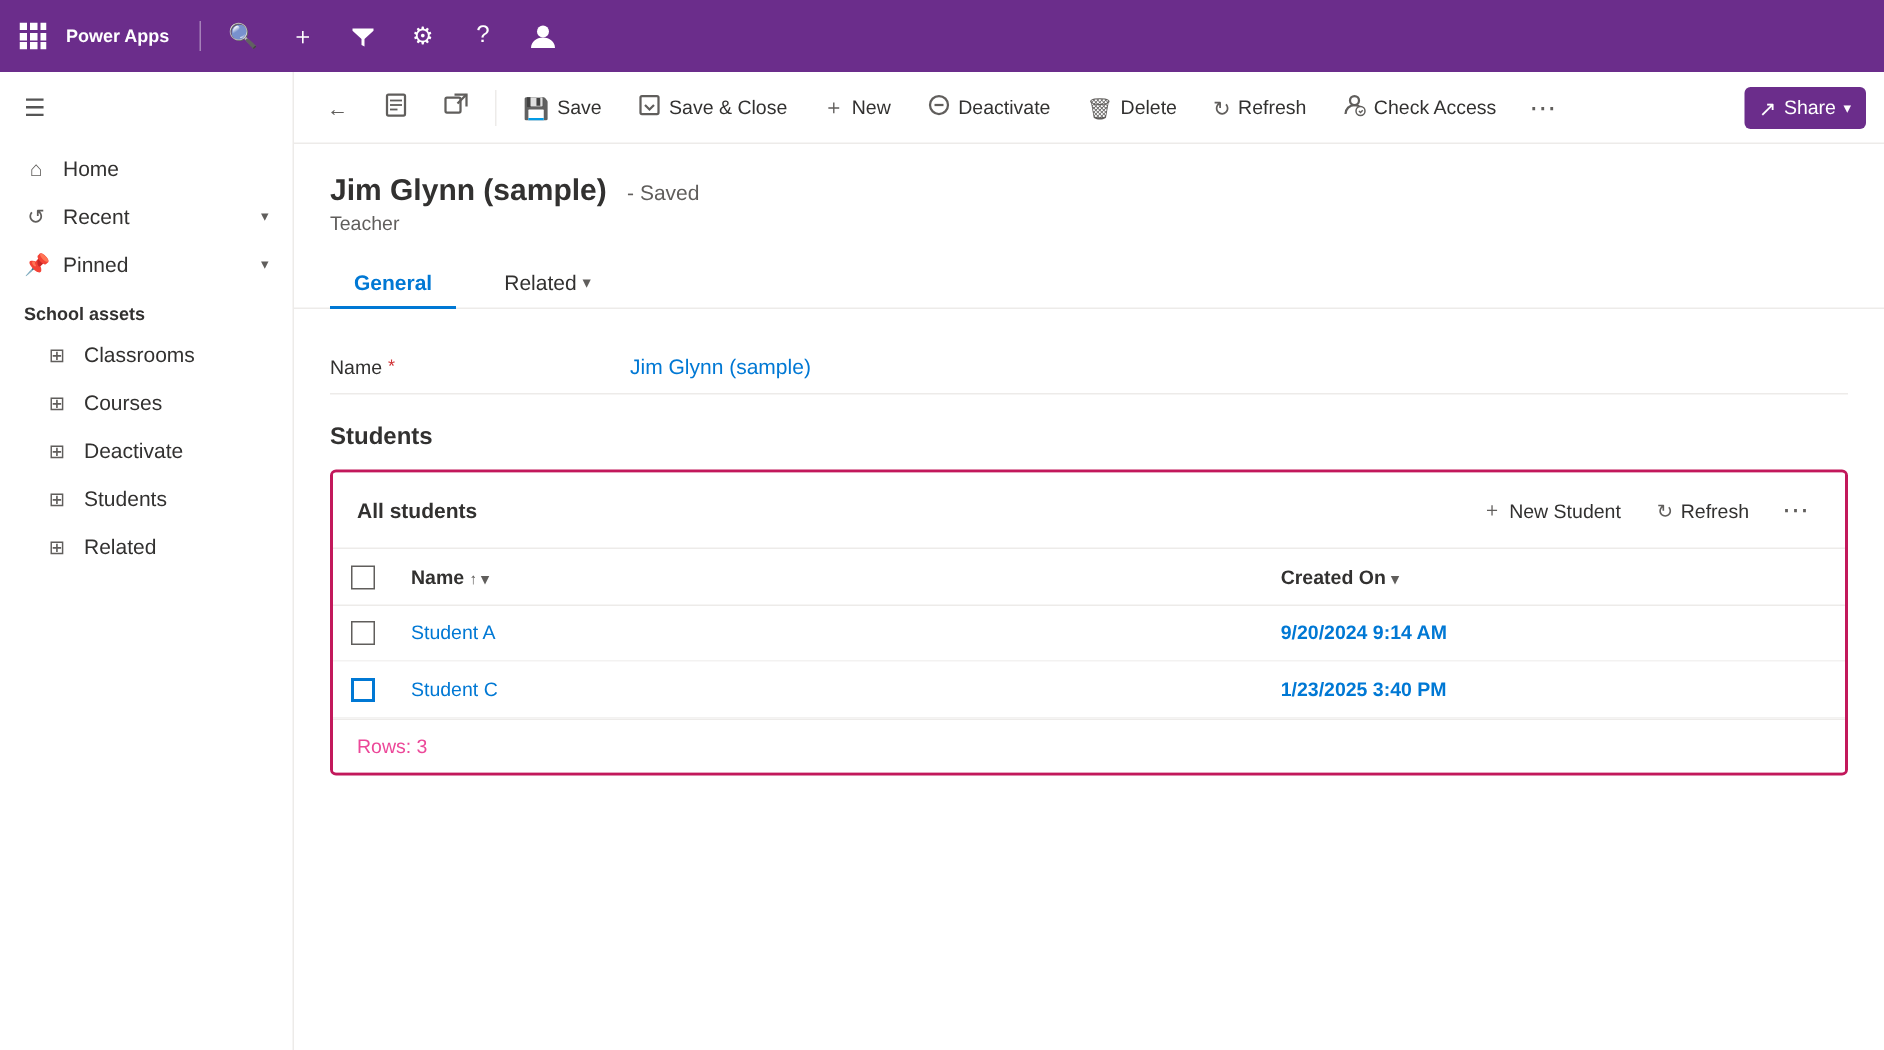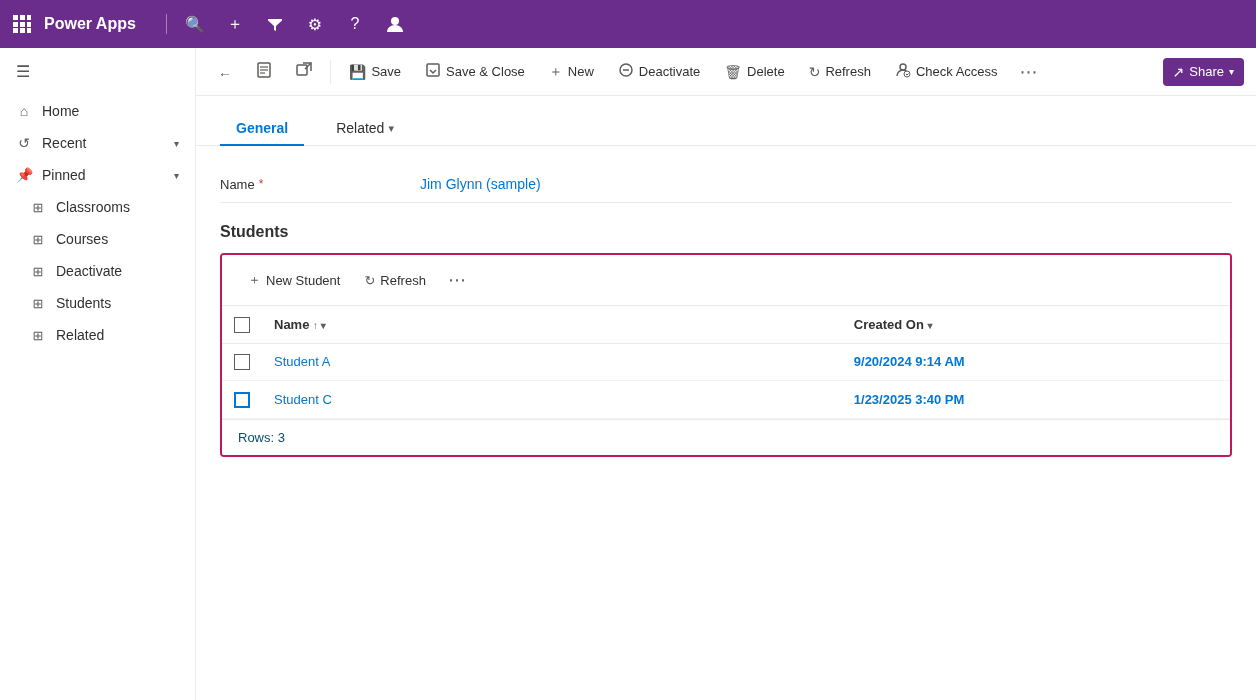--- a/index.html
+++ b/index.html
@@ -12,21 +12,21 @@
       display: flex;
       align-items: center;
       padding: 0 12px;
       color: white;
       flex-shrink: 0;
     }
     .top-nav-grid-icon {
       width: 20px; height: 20px; margin-right: 12px; cursor: pointer; display: flex; align-items: center; justify-content: center;
     }
     .top-nav-app-name {
-      font-size: 16px; font-weight: 600; color: white; margin-right: 18px;
+      font-size: 12px; font-weight: 600; color: white; margin-right: 8px;
     }
     .top-nav-divider {
       width: 1px; height: 20px; background: rgba(255,255,255,0.4); margin: 0 12px;
     }
     .top-nav-tenant {
       font-size: 14px; color: white; flex: 1;
     }
     .top-nav-icons {
       display: flex; gap: 8px; align-items: center;
     }
@@ -295,21 +295,21 @@
       width: 16px; height: 16px; cursor: pointer; border: 1.5px solid #605e5c; display: inline-block; background: #fff; vertical-align: middle;
     }
     .table-checkbox.selected {
       border: 2px solid #0078d4;
     }
     .name-col { width: 60%; }
     .created-col { width: 40%; font-weight: bold; }
     .subgrid-footer {
       padding: 10px 16px;
       font-size: 13px;
-      color: #0c4a6e;
+      color: #ec4899;
       border-top: 1px solid #edebe9;
       background: #fff;
     }
 
     
     .date-blue { color: #0078d4; }
   </style>
 </head>
 <body>
 
@@ -361,20 +361,21 @@
       <span class="nav-icon">↺</span>
       <span class="nav-label">Recent</span>
       <span class="nav-chevron">▾</span>
     </div>
     <div class="sidebar-nav-item">
       <span class="nav-icon">📌</span>
       <span class="nav-label">Pinned</span>
       <span class="nav-chevron">▾</span>
     </div>
 
+    <div class="sidebar-section-title">School assets</div>
 
     <div class="sidebar-sub-item">
       <span class="nav-icon">⊞</span>
       <span class="nav-label">Classrooms</span>
     </div>
     <div class="sidebar-sub-item">
       <span class="nav-icon">⊞</span>
       <span class="nav-label">Courses</span>
     </div>
     <div class="sidebar-sub-item">
@@ -466,20 +467,27 @@
       <div class="toolbar-spacer"></div>
       <button class="toolbar-btn primary">
         <span class="btn-icon">↗</span>
         <span>Share</span>
         <span style="font-size:10px;">▾</span>
       </button>
     </div>
 
     <div class="form-content">
 
+      <div class="record-header">
+        <div class="record-title">
+          <span>Jim Glynn (sample)</span>
+          <span class="saved-badge">- Saved</span>
+        </div>
+        <div class="record-subtitle">Teacher</div>
+      </div>
 
       <div class="tabs">
         <div class="tab active">
           <span>General</span>
         </div>
         <div class="tab tab-related">
           <span>Related</span>
           <span style="font-size:11px; color:#605e5c;">▾</span>
         </div>
       </div>
@@ -493,20 +501,21 @@
           <div class="form-field-value">Jim Glynn (sample)</div>
         </div>
       </div>
 
       <div class="students-section">
         <div class="students-section-title">Students</div>
 
         <div class="subgrid-container">
 
           <div class="subgrid-header">
+            <div class="subgrid-title">All students</div>
             <div class="subgrid-actions">
               <button class="subgrid-btn">
                 <span class="btn-icon">＋</span>
                 <span>New Student</span>
               </button>
               <button class="subgrid-btn">
                 <span class="btn-icon">↻</span>
                 <span>Refresh</span>
               </button>
               <span class="subgrid-more">⋯</span>

